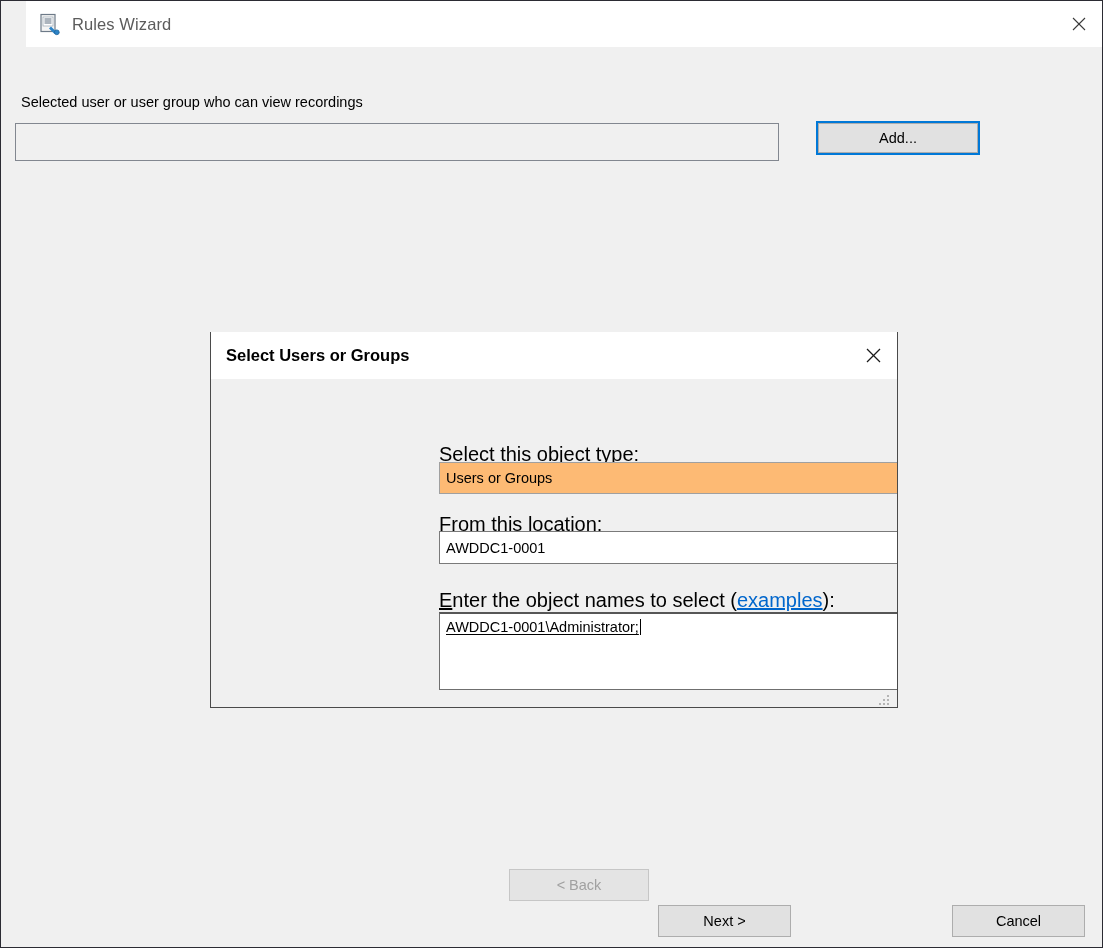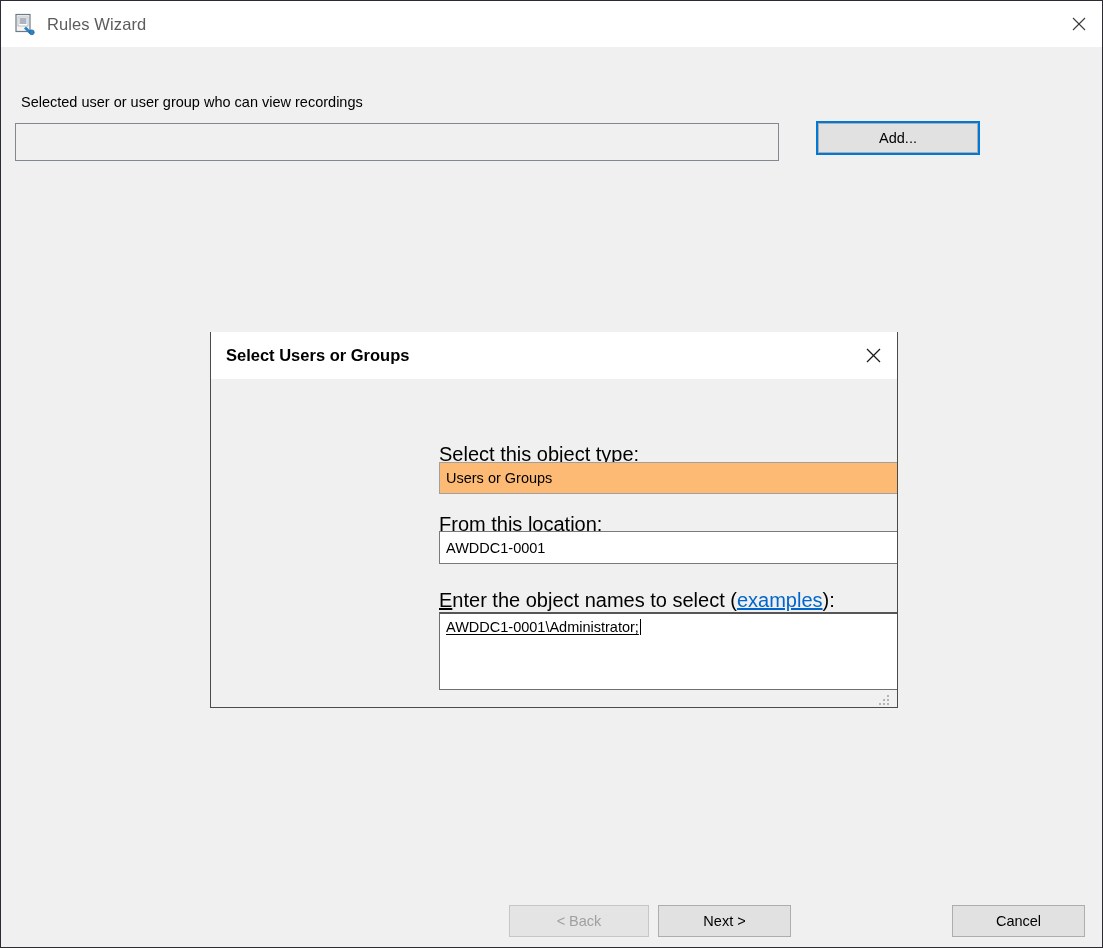--- a/index.html
+++ b/index.html
@@ -25,20 +25,21 @@
     border: 1px solid #2b2b33;
     background: #f0f0f0;
     overflow: hidden;
   }
   .titlebar {
     position: relative;
     height: 46px;
     background: #ffffff;
     display: flex;
     align-items: center;
+    margin-left: 25px;
   }
   .title-icon {
     margin-left: 12px;
     width: 24px;
     height: 24px;
     display: block;
   }
   .title-text {
     margin-left: 10px;
     font-size: 16.5px;
@@ -116,21 +117,21 @@
     display: flex;
     align-items: center;
     justify-content: center;
     cursor: default;
   }
   .wiz-btn.disabled {
     color: #a0a0a0;
     background: #e4e4e4;
     border-color: #c6c6c6;
   }
-  .btn-back  { left: 508px; top: 858px; width: 140px; }
+  .btn-back  { left: 508px; top: 822px; width: 140px; }
   .btn-next  { left: 657px; top: 858px; width: 133px; }
   .btn-cancel{ left: 951px; top: 858px; width: 133px; }
 
   
   .dialog {
     position: absolute;
     left: 209px;
     top: 285px;
     width: 688px;
     height: 376px;

